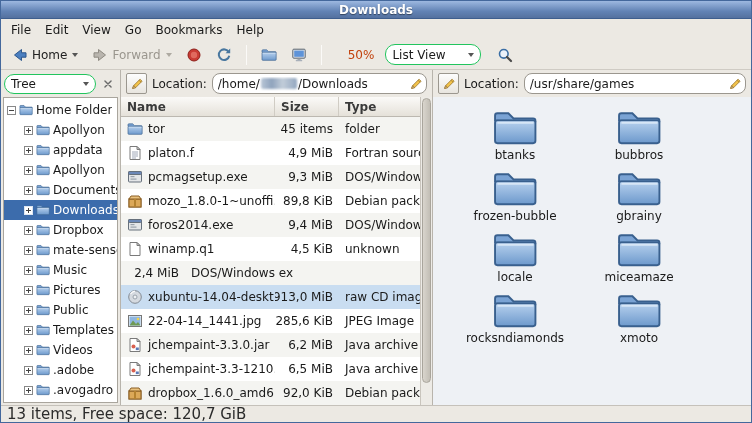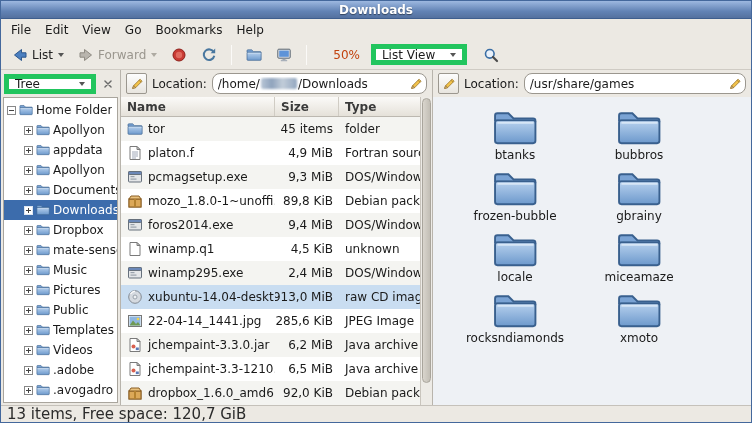--- a/index.html
+++ b/index.html
@@ -13,21 +13,21 @@
   .menubar{height:21px;flex:0 0 auto;display:flex;align-items:center;background:#ece9e3;padding:0 3px;}
   .menu{padding:2px 7px;cursor:default;}
   
   .toolbar{height:30px;flex:0 0 auto;display:flex;align-items:center;gap:2px;padding:0 5px;border-bottom:1px solid #cfcbc4;}
   .tbtn{display:flex;align-items:center;gap:4px;background:transparent;border:1px solid transparent;border-radius:3px;padding:3px 5px;font:inherit;color:#222;}
   .tbtn.disabled{color:#9a968e;}
   .chev{width:0;height:0;border-left:3px solid transparent;border-right:3px solid transparent;border-top:4px solid #555;margin-left:1px;}
   .tbtn.disabled .chev{border-top-color:#aeaaa2;}
   .sep{width:1px;height:20px;background:#c6c2ba;border-right:1px solid #fbfaf8;margin:0 6px;flex:0 0 auto;}
   .zoom{margin:0 9px 0 18px;color:#c2410c;}
-  .combo{display:flex;align-items:center;justify-content:space-between;gap:8px;background:#fff;border:5px solid #22c55e;border-radius:0;height:21px;padding:0 6px;min-width:96px;}
+  .combo{display:flex;align-items:center;justify-content:space-between;gap:8px;background:#fff;border:1px solid #22c55e;border-radius:10px;height:21px;padding:0 6px;min-width:96px;}
   
   .main{flex:1;display:flex;min-height:0;background:#ece9e3;}
   .sidebar{width:120px;flex:0 0 auto;display:flex;flex-direction:column;border-right:1px solid #b8b4ac;}
   .side-top{height:27px;display:flex;align-items:center;gap:3px;padding:3px 3px;}
   .combo.small{min-width:0;flex:1;height:20px;}
   .xbtn{width:18px;height:18px;flex:0 0 auto;background:transparent;border:none;display:flex;align-items:center;justify-content:center;}
   .tree{flex:1;background:#fff;border:1px solid #a9a59d;margin:0 2px 2px 2px;overflow:hidden;padding-top:2px;}
   .titem{height:20px;display:flex;align-items:center;gap:3px;padding-left:3px;white-space:nowrap;overflow:hidden;}
   .titem.lvl1{padding-left:20px;}
   .exp{width:9px;height:9px;flex:0 0 auto;border:1px solid #888;background:#fff;position:relative;}
@@ -178,21 +178,21 @@
     <span class="menu">Go</span>
     <span class="menu">Bookmarks</span>
     <span class="menu">Help</span>
   </div>
 
   <div class="toolbar">
     <button class="tbtn">
       <svg class="ic16">
           <use href="#sym-back"></use>
         </svg>
-      <span>List</span>
+      <span>Home</span>
       <span class="chev"></span>
     </button>
     <button class="tbtn disabled">
       <svg class="ic16">
           <use href="#sym-forward"></use>
         </svg>
       <span>Forward</span>
       <span class="chev"></span>
     </button>
     <button class="tbtn">
@@ -429,26 +429,20 @@
               <span class="cell name">
                   <svg class="ic16">
                     <use href="#sym-page-plain"></use>
                   </svg>
                   <span>winamp.q1</span>
                 </span>
               <span class="cell size">4,5 KiB</span>
               <span class="cell type">unknown</span>
             </div>
             <div class="row alt">
-              <span class="cell name">
-                  <svg class="ic16">
-                    <use href="#sym-exe"></use>
-                  </svg>
-                  <span>winamp295.exe</span>
-                </span>
               <span class="cell size">2,4 MiB</span>
               <span class="cell type">DOS/Windows ex</span>
             </div>
             <div class="row hl">
               <span class="cell name">
                   <svg class="ic16">
                     <use href="#sym-disc"></use>
                   </svg>
                   <span>xubuntu-14.04-deskt…</span>
                 </span>

